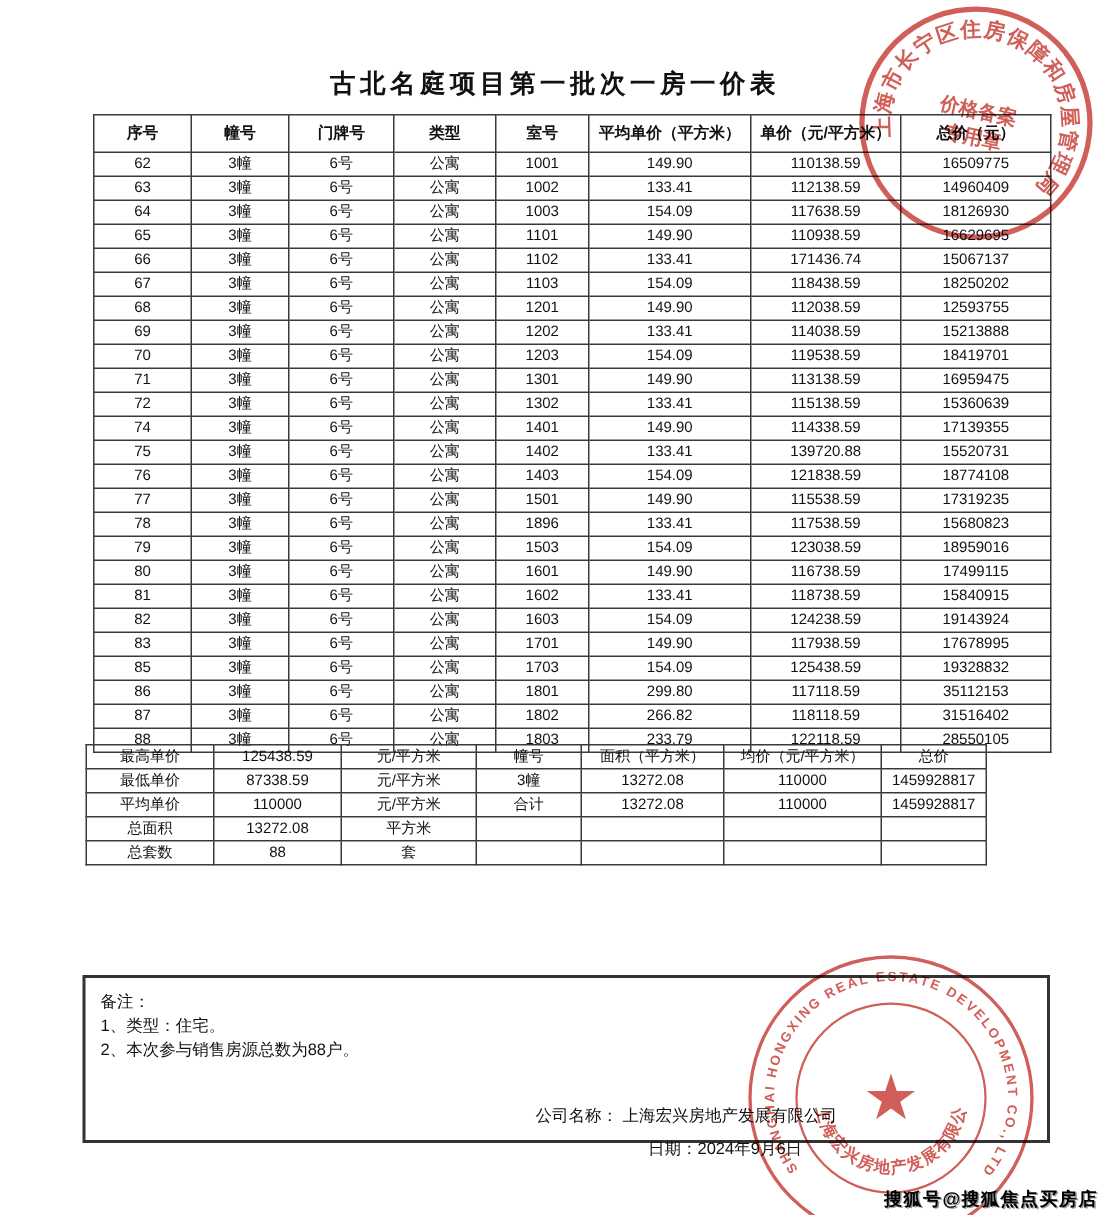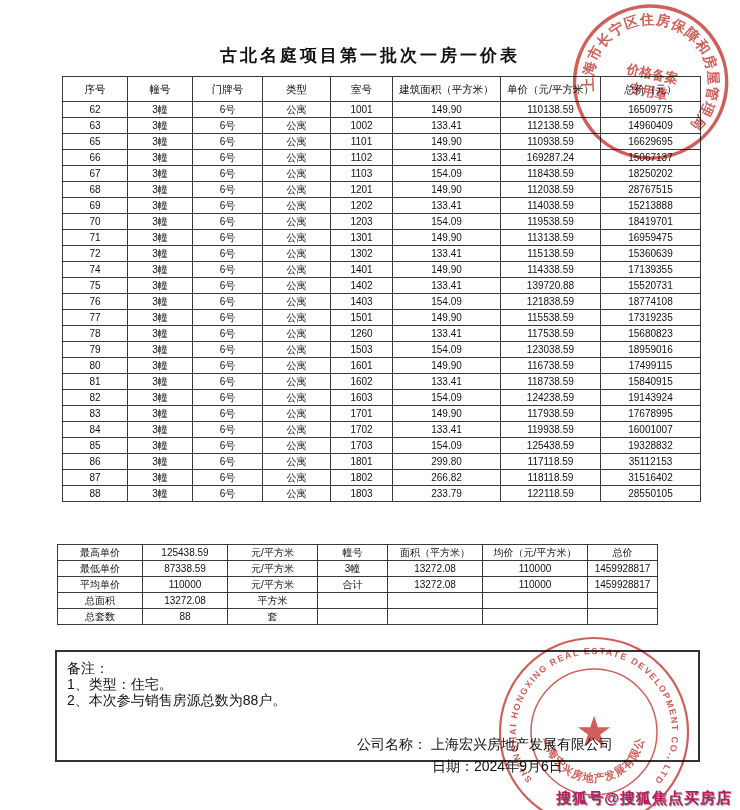--- a/index.html
+++ b/index.html
@@ -12,39 +12,39 @@
   .title {
     position:absolute; top:44px; left:0; width:100%;
     text-align:center; font-size:17px; font-weight:bold; letter-spacing:3px;
   }
   table { border-collapse:collapse; table-layout:fixed; }
   .main-table { position:absolute; left:62px; top:76px; width:638px; border:1.5px solid #333; }
   .main-table th, .main-table td {
     border:1px solid #3a3a3a; font-size:10px; text-align:center;
     padding:0; height:15px; line-height:15px; white-space:nowrap; overflow:hidden;
   }
-  .main-table th { height:24px; line-height:24px; font-size:10.5px; font-weight:normal;margin-left:36px; }
-  .summary-table { position:absolute; left:57px; top:544px; width:600px; border:1.5px solid #333; }
+  .main-table th { height:24px; line-height:24px; font-size:10.5px; font-weight:bold;margin-left:36px; }
+  .summary-table { position:absolute; left:57px; top:496px; width:600px; border:1.5px solid #333; }
   .summary-table td {
     border:1px solid #3a3a3a; font-size:10px; text-align:center;
     padding:0; height:15px; line-height:15px; white-space:nowrap; overflow:hidden;
   }
   .notes-box {
     position:absolute; left:55px; top:650px; width:645px; height:112px;
-    border:2px solid #333; font-size:14px; padding:8px 10px; line-height:16px;
+    border:2px solid #333; font-size:11px; padding:8px 10px; line-height:16px;
   }
   .notes-line { line-height:16px; }
   .company-line { margin-top:28px; padding-left:290px; }
   .date-line { margin-top:6px; padding-left:365px; }
   .stamp { position:absolute; pointer-events:none; mix-blend-mode:multiply; opacity:0.85; }
   .stamp-top { left:560px; top:0px; transform:rotate(12deg); }
   .stamp-bottom { left:478px; top:628px; }
   .watermark {
-    position:absolute; right:8px; bottom:2px; font-size:15px; font-weight:bold;
-    letter-spacing:1px; color:#be185d; text-shadow:1px 1px 0 #9a9a9a;
+    position:absolute; right:8px; bottom:2px; font-size:12px; font-weight:bold;
+    letter-spacing:1px; color:#000000; text-shadow:1px 1px 0 #9a9a9a;
   }
 </style>
 </head>
 <body>
 
 <div class="page">
 
   <div class="title">古北名庭项目第一批次一房一价表</div>
 
   <table class="main-table">
@@ -59,21 +59,21 @@
         <col style="width:100px">
     </colgroup>
     <thead>
       <tr>
 
       <th>序号</th>
           <th>幢号</th>
           <th>门牌号</th>
           <th>类型</th>
           <th>室号</th>
-          <th>建筑面积（平方米）</th>
+          <th>平均单价（平方米）</th>
           <th>单价（元/平方米）</th>
           <th>总价（元）</th>
         </tr>
     </thead>
     <tbody>
 
         <tr>
           <td>62</td>
           <td>3幢</td>
           <td>6号</td>
@@ -88,40 +88,50 @@
           <td>63</td>
           <td>3幢</td>
           <td>6号</td>
           <td>公寓</td>
           <td>1002</td>
           <td>133.41</td>
           <td>112138.59</td>
           <td>14960409</td>
         </tr>
 
+        <tr>
+          <td>64</td>
+          <td>3幢</td>
+          <td>6号</td>
+          <td>公寓</td>
+          <td>1003</td>
+          <td>154.09</td>
+          <td>117638.59</td>
+          <td>18126930</td>
+        </tr>
 
         <tr>
           <td>65</td>
           <td>3幢</td>
           <td>6号</td>
           <td>公寓</td>
           <td>1101</td>
           <td>149.90</td>
           <td>110938.59</td>
           <td>16629695</td>
         </tr>
 
         <tr>
           <td>66</td>
           <td>3幢</td>
           <td>6号</td>
           <td>公寓</td>
           <td>1102</td>
           <td>133.41</td>
-          <td>169287.24</td>
+          <td>171436.74</td>
           <td>15067137</td>
         </tr>
 
         <tr>
           <td>67</td>
           <td>3幢</td>
           <td>6号</td>
           <td>公寓</td>
           <td>1103</td>
           <td>154.09</td>
@@ -130,21 +140,21 @@
         </tr>
 
         <tr>
           <td>68</td>
           <td>3幢</td>
           <td>6号</td>
           <td>公寓</td>
           <td>1201</td>
           <td>149.90</td>
           <td>112038.59</td>
-          <td>28767515</td>
+          <td>12593755</td>
         </tr>
 
         <tr>
           <td>69</td>
           <td>3幢</td>
           <td>6号</td>
           <td>公寓</td>
           <td>1202</td>
           <td>133.41</td>
           <td>114038.59</td>
@@ -227,21 +237,21 @@
           <td>149.90</td>
           <td>115538.59</td>
           <td>17319235</td>
         </tr>
 
         <tr>
           <td>78</td>
           <td>3幢</td>
           <td>6号</td>
           <td>公寓</td>
-          <td>1260</td>
+          <td>1896</td>
           <td>133.41</td>
           <td>117538.59</td>
           <td>15680823</td>
         </tr>
 
         <tr>
           <td>79</td>
           <td>3幢</td>
           <td>6号</td>
           <td>公寓</td>
@@ -288,30 +298,20 @@
           <td>83</td>
           <td>3幢</td>
           <td>6号</td>
           <td>公寓</td>
           <td>1701</td>
           <td>149.90</td>
           <td>117938.59</td>
           <td>17678995</td>
         </tr>
 
-        <tr>
-          <td>84</td>
-          <td>3幢</td>
-          <td>6号</td>
-          <td>公寓</td>
-          <td>1702</td>
-          <td>133.41</td>
-          <td>119938.59</td>
-          <td>16001007</td>
-        </tr>
 
         <tr>
           <td>85</td>
           <td>3幢</td>
           <td>6号</td>
           <td>公寓</td>
           <td>1703</td>
           <td>154.09</td>
           <td>125438.59</td>
           <td>19328832</td>

